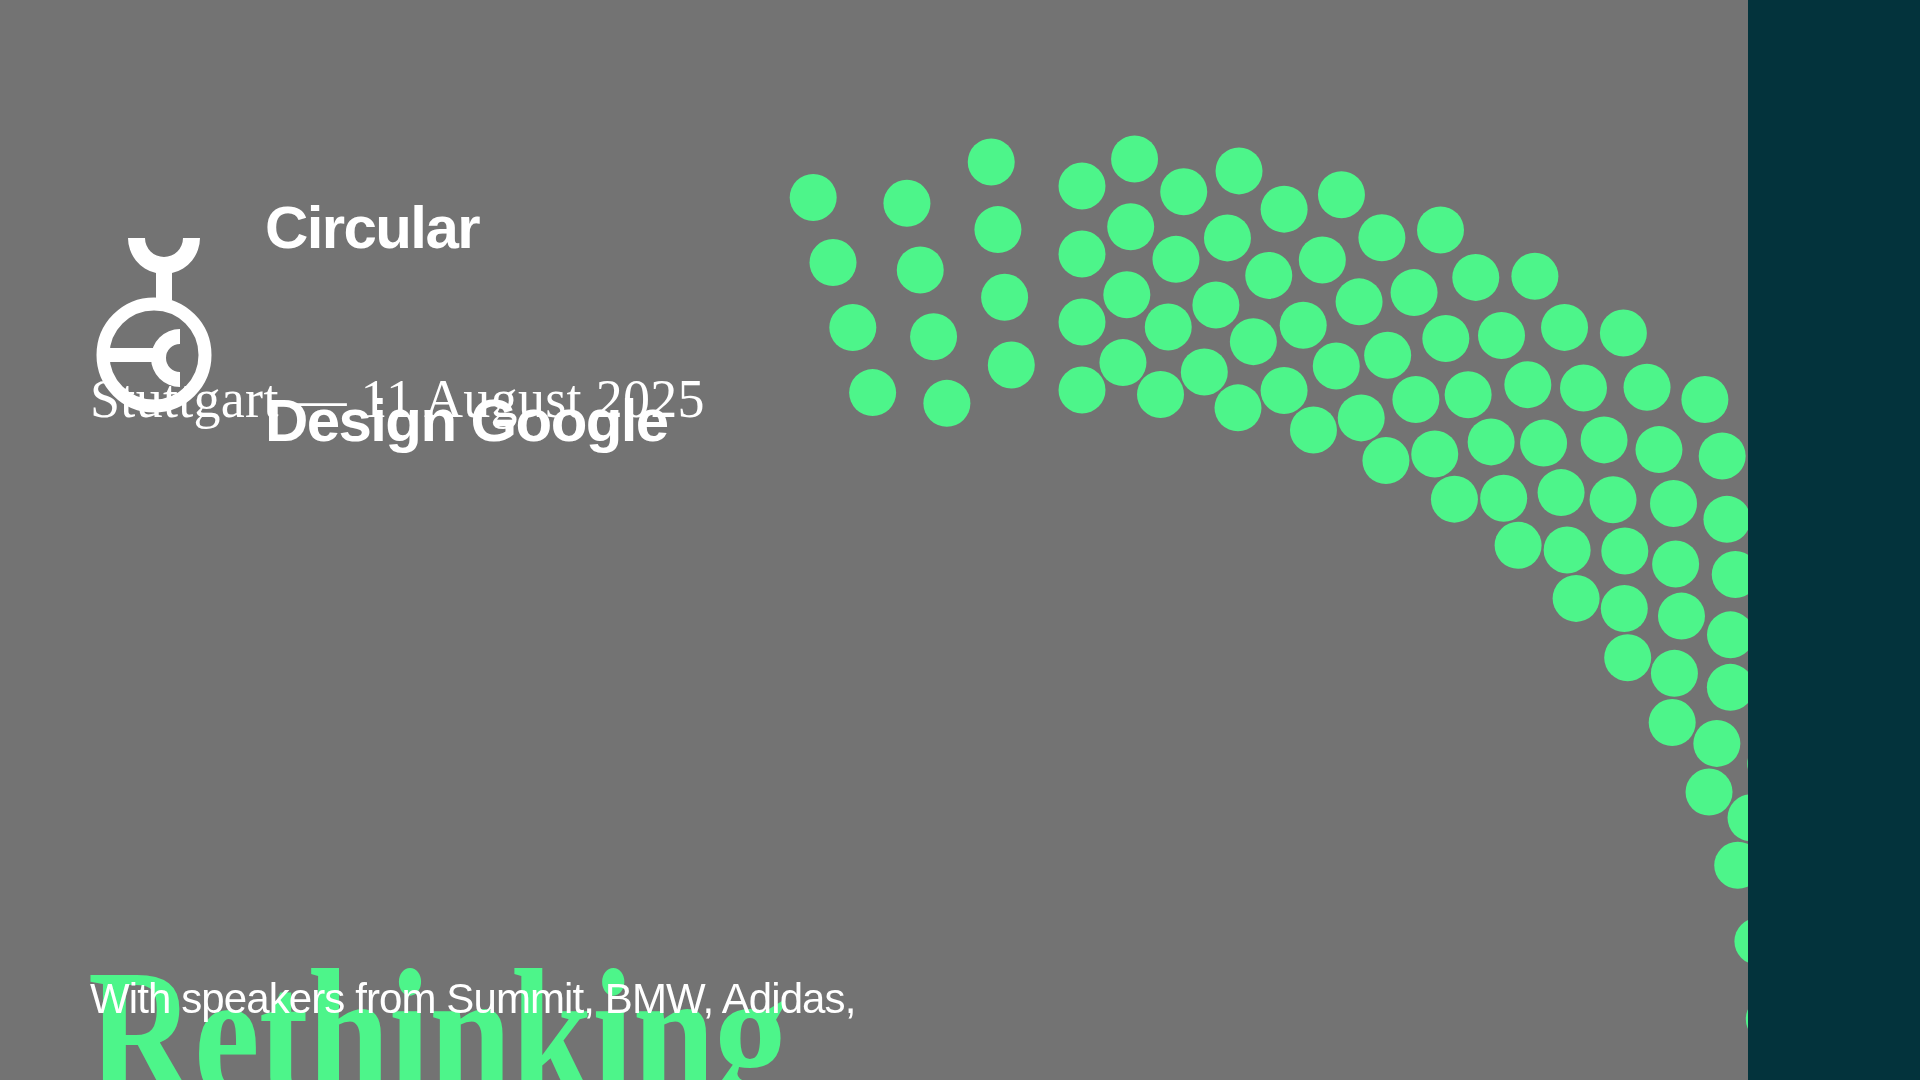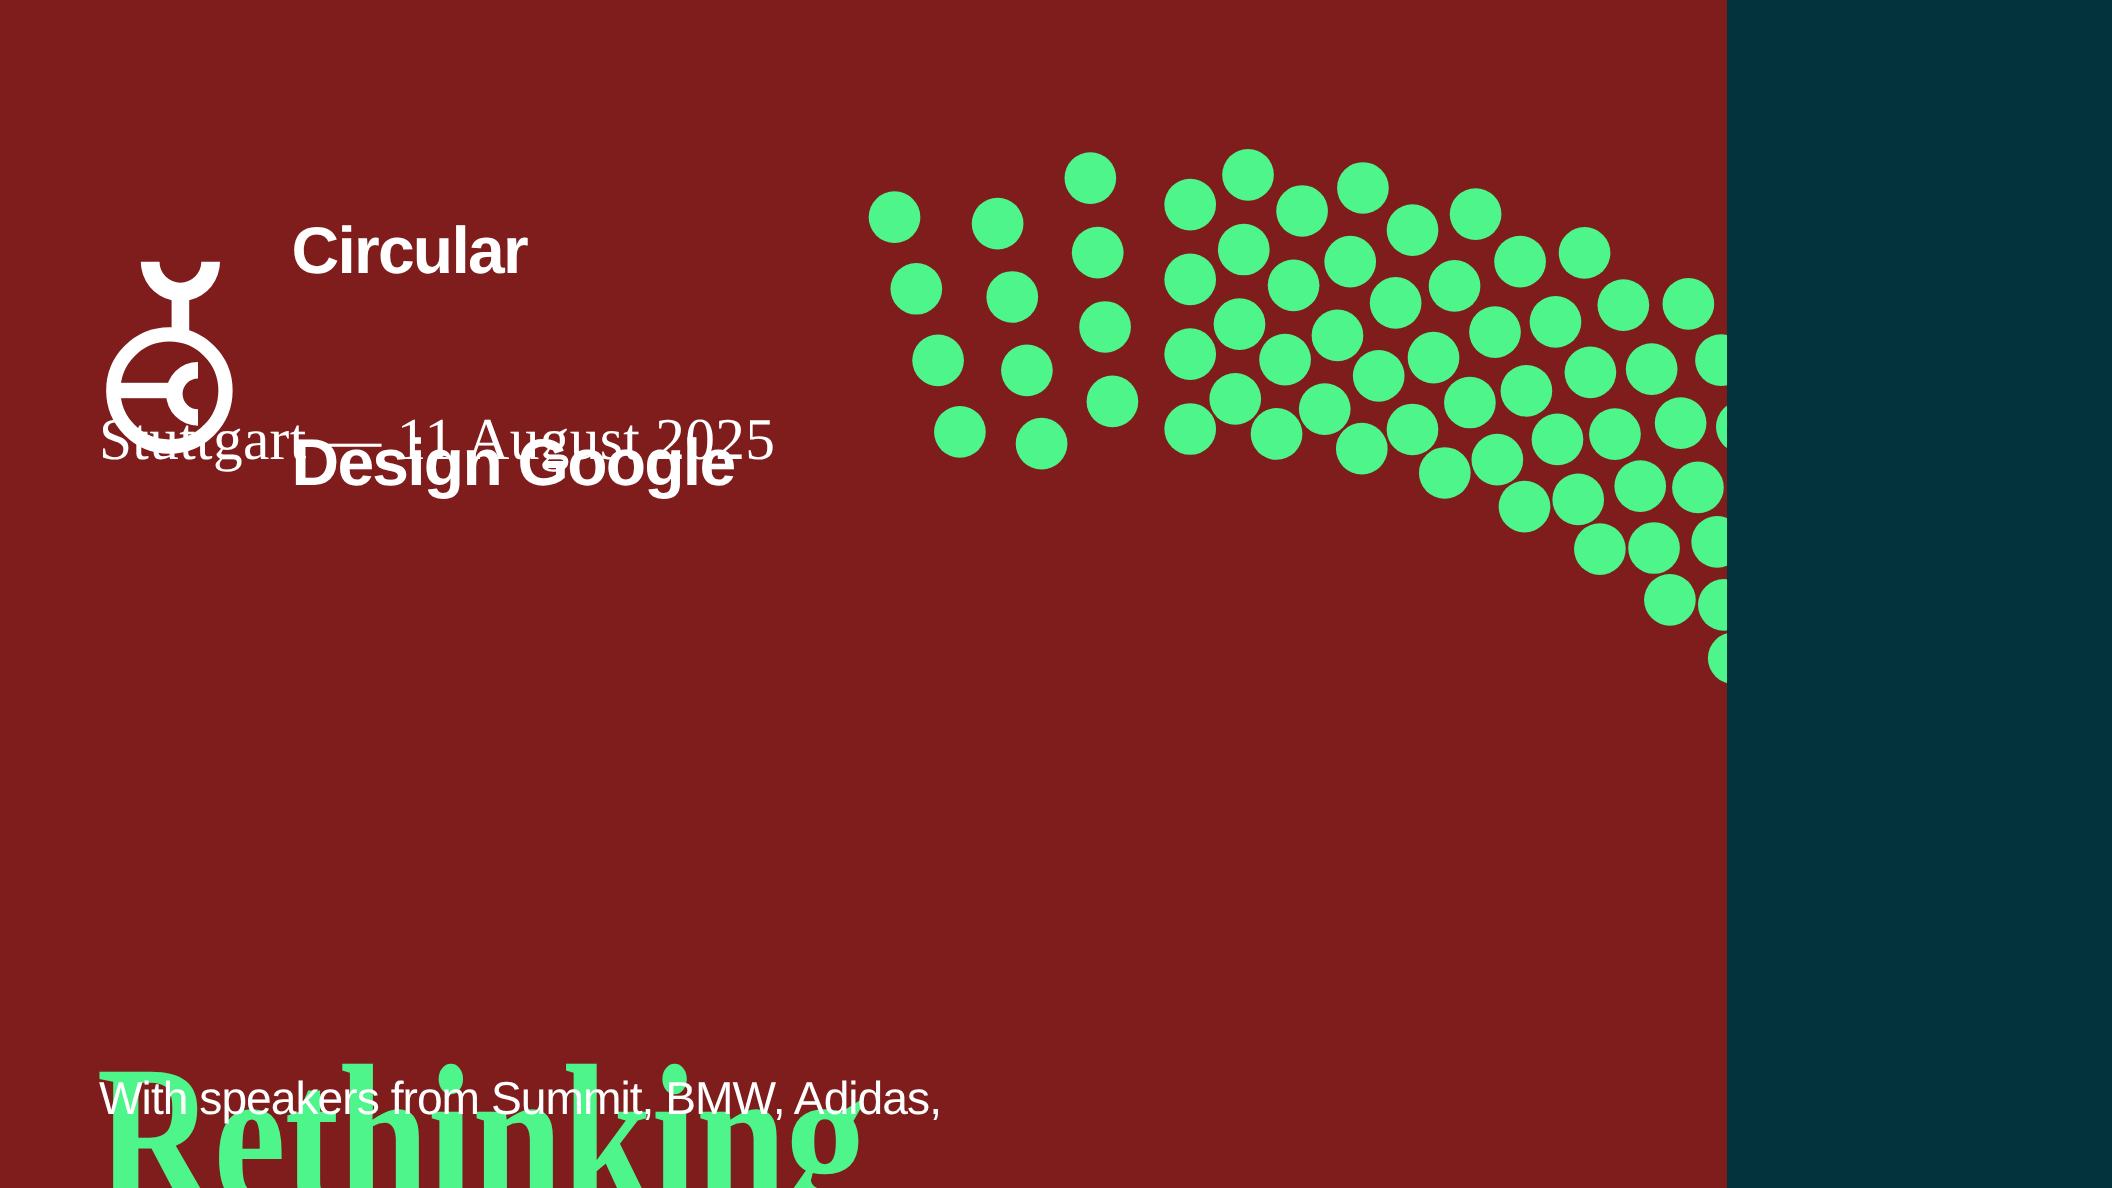--- a/index.html
+++ b/index.html
@@ -10,23 +10,23 @@
   body {
     width: 1920px;
     height: 1080px;
     overflow: hidden;
     background: #03333c;
     font-family: "Liberation Sans", sans-serif;
   }
 
   #poster {
     position: relative;
-    width: 1570px;
-    height: 1080px;
-    background: #7f1d1d;
+    width: 1748px;
+    height: 1080px;
+    background: #737373;
     overflow: hidden;
   }
 
   
   #dot-pattern {
     position: absolute;
     inset: 0;
     width: 1920px;
     height: 1080px;
     pointer-events: none;

